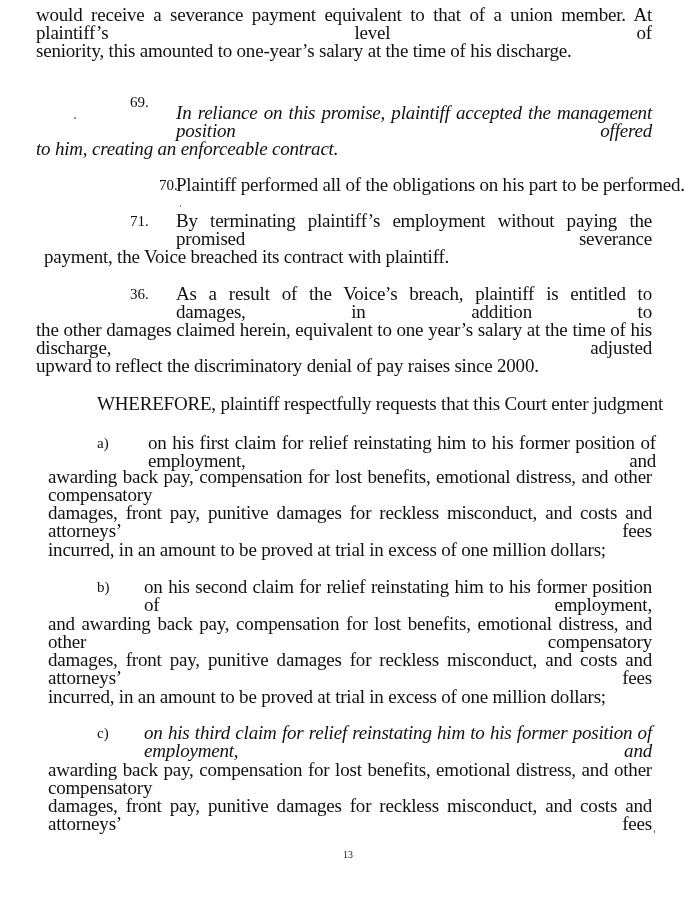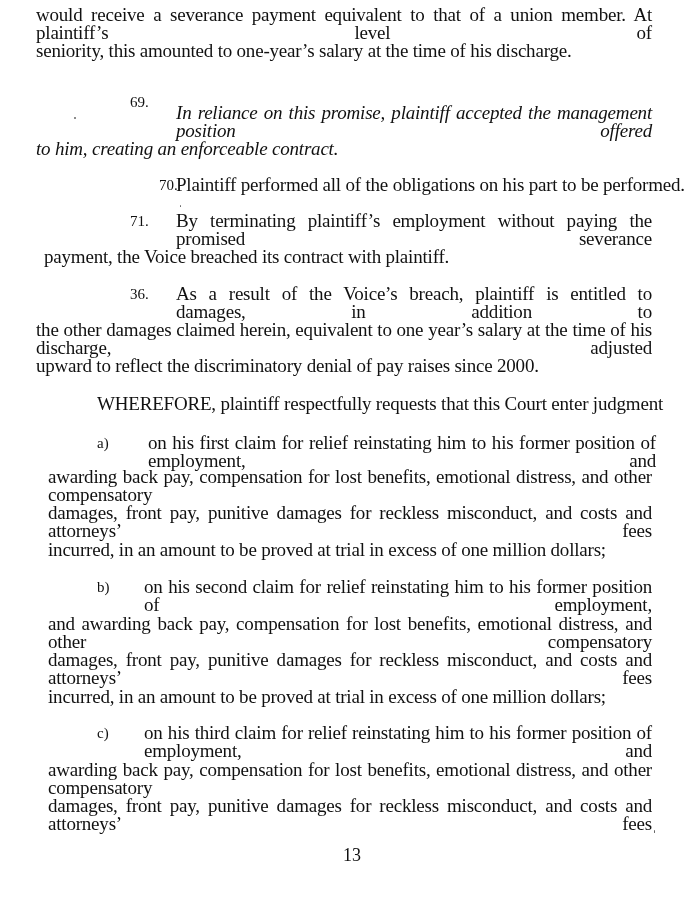--- a/index.html
+++ b/index.html
@@ -27,21 +27,21 @@
       text-align-last: justify;
       white-space: normal;
     }
     .num {
       position: absolute;
       font-size: 15px;
       line-height: 18px;
     }
     .page-num {
       position: absolute;
-      font-size: 18px;
+      font-size: 10px;
       line-height: 18px;
       left: 343px;
       top: 846px;
     }
     .speck {
       position: absolute;
       width: 2px;
       height: 2px;
       background: #666;
       border-radius: 1px;
@@ -92,21 +92,21 @@
   <div>
     <span class="num" style="left:97px; top:578px;">b)</span>
     <div class="line just" style="left:144px; top:578px; width:508px;">on his second claim for relief reinstating him to his former position of employment,</div>
     <div class="line just" style="left:48px; top:615px; width:604px;">and awarding back pay, compensation for lost benefits, emotional distress, and other compensatory</div>
     <div class="line just" style="left:48px; top:651px; width:604px;">damages, front pay, punitive damages for reckless misconduct, and costs and attorneys’ fees</div>
     <div class="line" style="left:48px; top:688px;">incurred, in an amount to be proved at trial in excess of one million dollars;</div>
   </div>
 
   <div>
     <span class="num" style="left:97px; top:724px;">c)</span>
-    <div class="line just" style="left:144px; top:724px; width:508px;">on his third claim for relief reinstating him to his former position of employment, and</div>
+    <div class="line just" style="left:144px; top:724px; width:508px;font-style:italic;">on his third claim for relief reinstating him to his former position of employment, and</div>
     <div class="line just" style="left:48px; top:761px; width:604px;">awarding back pay, compensation for lost benefits, emotional distress, and other compensatory</div>
     <div class="line just" style="left:48px; top:797px; width:604px;">damages, front pay, punitive damages for reckless misconduct, and costs and attorneys’ fees</div>
   </div>
 
   <div class="page-num">13</div>
 
   <span class="speck" style="left:74px; top:117px;"></span>
   <span class="speck" style="left:180px; top:205px; width:1px; height:2px;"></span>
   <span class="speck" style="left:654px; top:830px; width:1px; height:3px;"></span>
 </div>

